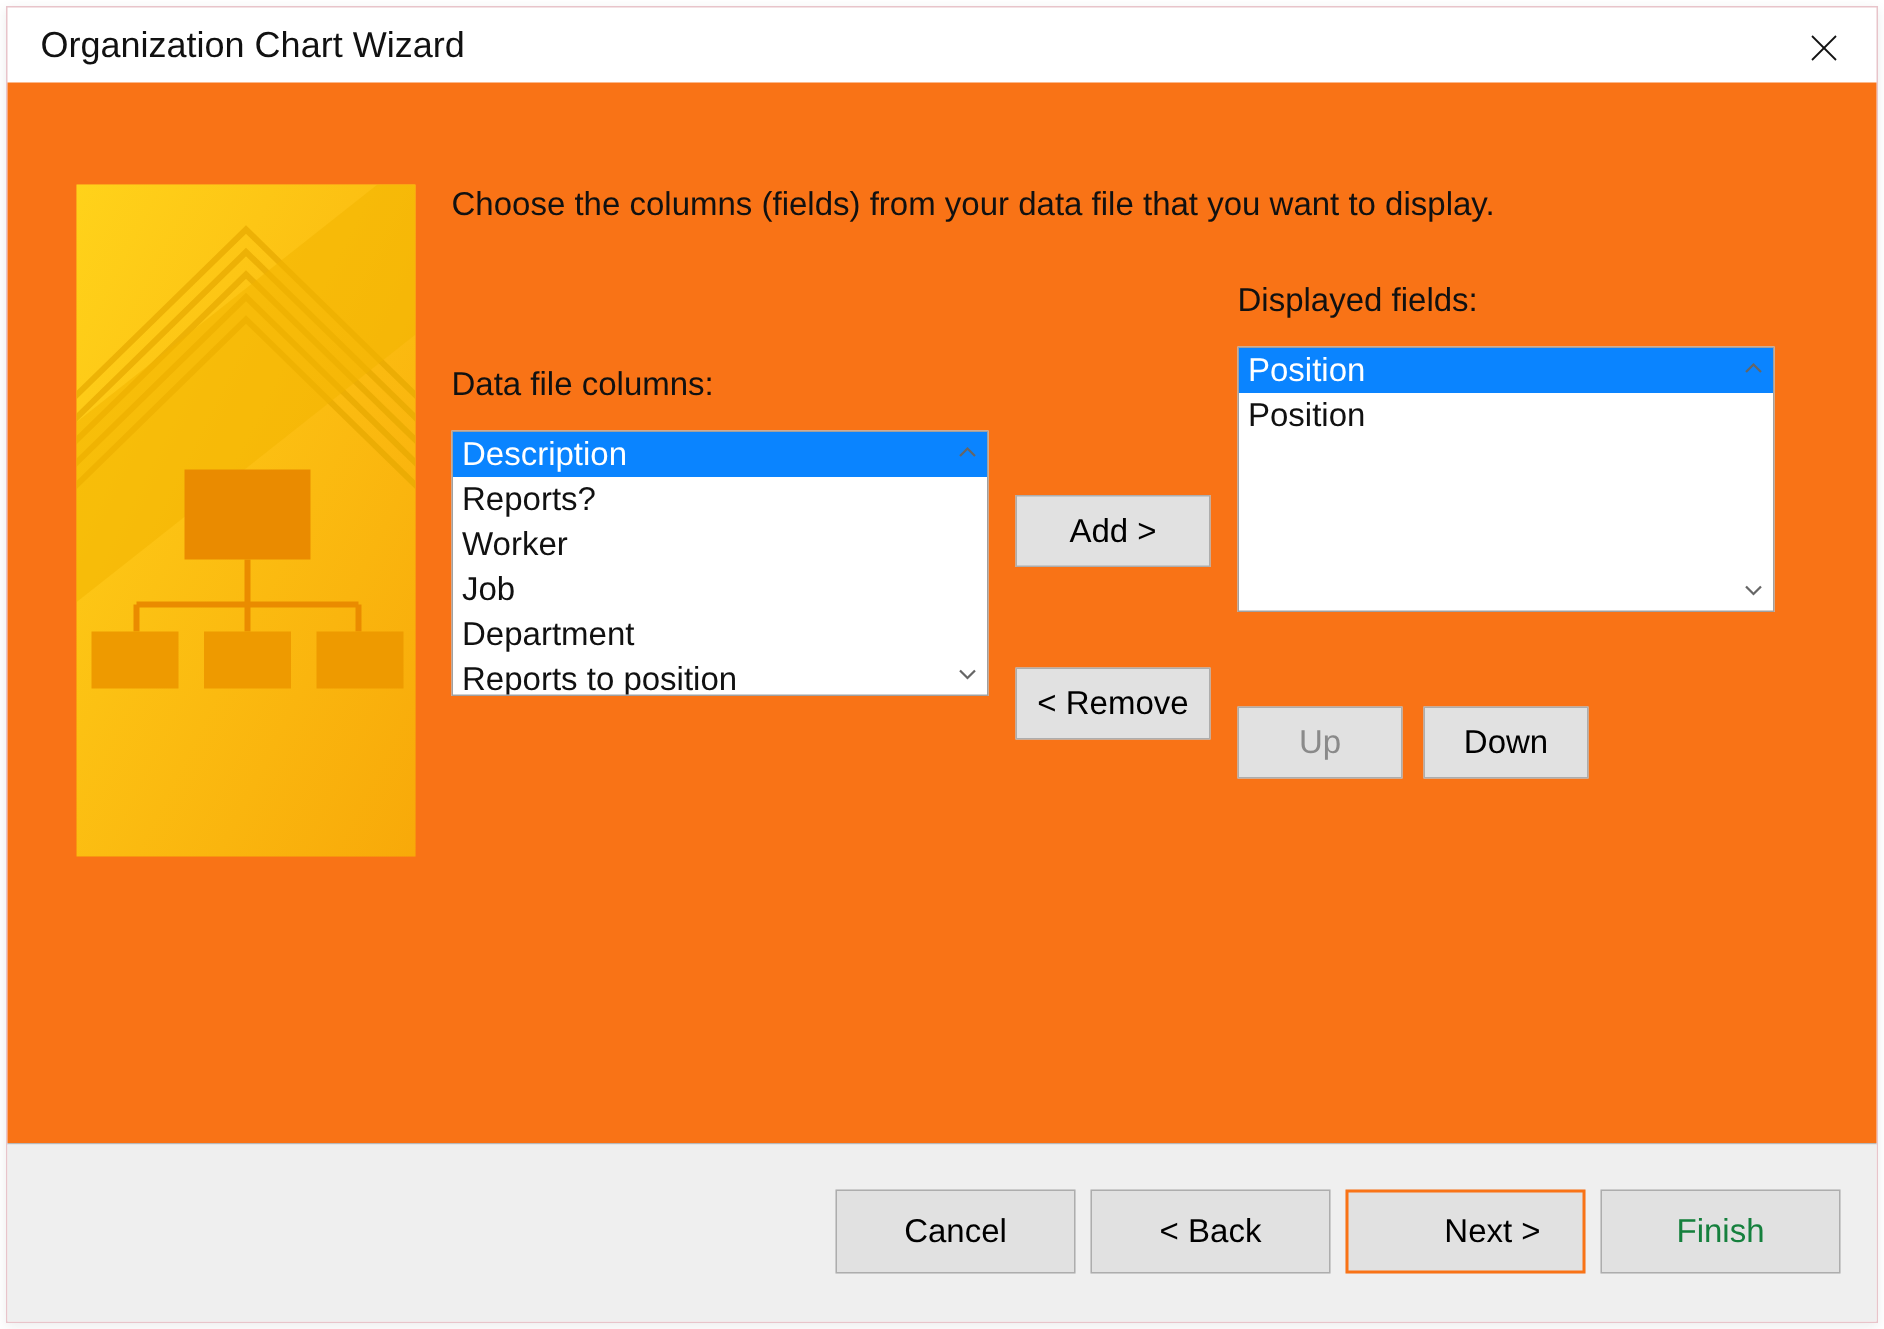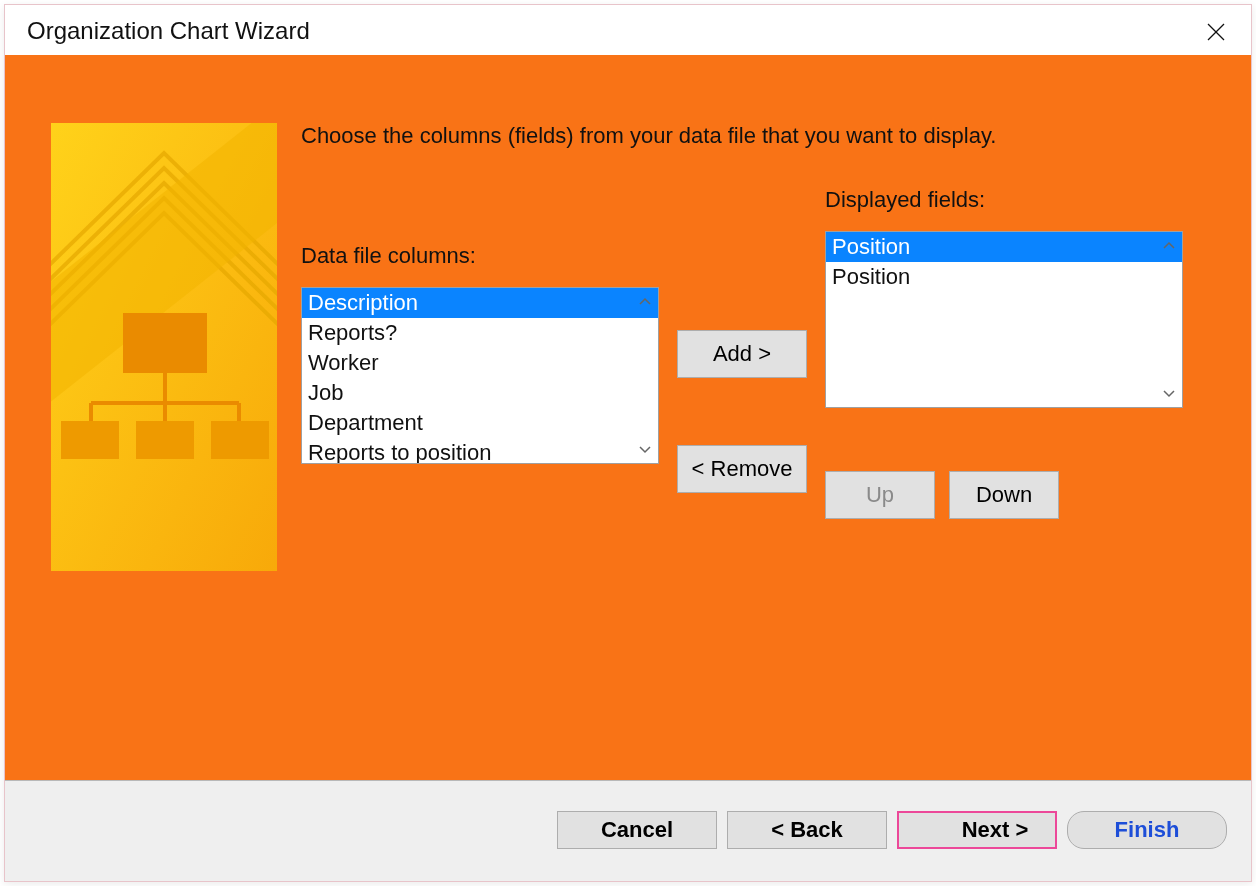--- a/index.html
+++ b/index.html
@@ -160,37 +160,35 @@
     background: #efefef;
     padding: 30px 24px 32px 24px;
     display:flex;
     justify-content: flex-end;
     gap: 10px;
   }
   .nav-btn {
     font-family: inherit;
     font-size: 22px;
     width: 160px;
-    height: 38px;
+    height: 56px;
     background: #e1e1e1;
     border: 1px solid #adadad;
     cursor: pointer;
     display:flex;
     align-items:center;
     justify-content:center;
-    font-weight:bold;
   }
   .nav-btn.default {
-    border: 2px solid #ec4899;
+    border: 2px solid #f97316;
     padding-left: 42px;
   }
   .nav-btn.disabled {
-    color: #1d4ed8;
+    color: #15803d;
     cursor: default;
-    border-radius: 17px;
   }
 </style>
 </head>
 <body>
 
 <div class="dialog">
 
   <div class="titlebar">
     <div class="titlebar-title">Organization Chart Wizard</div>
     <div class="close-icon">

